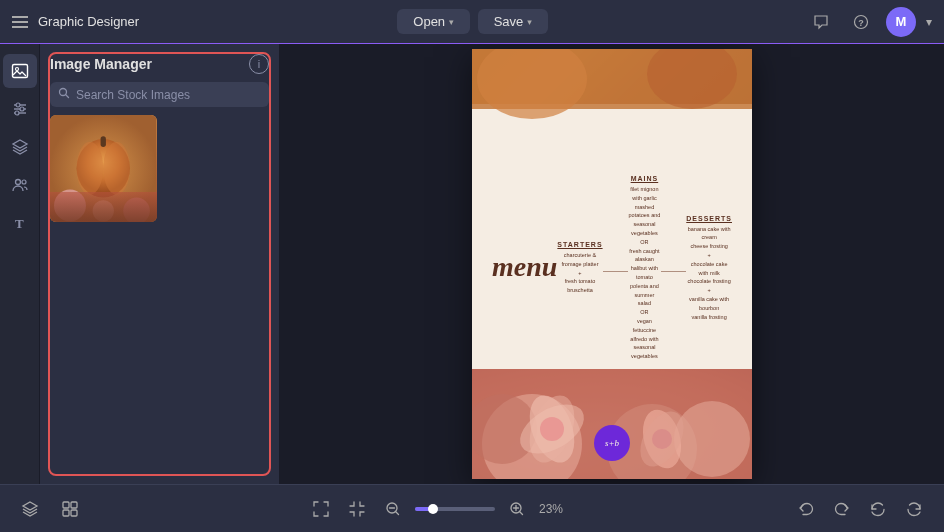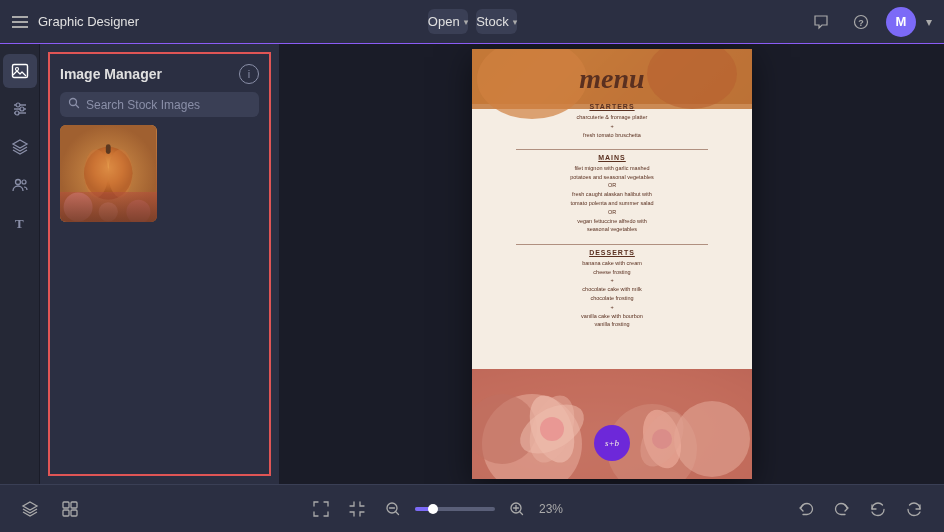--- a/index.html
+++ b/index.html
@@ -51,21 +51,21 @@
       display: flex;
       align-items: center;
       gap: 8px;
     }
     .topbar-btn {
       background: #3a3f55;
       border: none;
       border-radius: 6px;
       color: #e0e0e0;
       font-size: 13px;
-      padding: 5px 0;
+      padding: 5px 16px;
       cursor: pointer;
       display: flex;
       align-items: center;
       gap: 4px;
     }
     .chevron-down {
       font-size: 9px;
       color: #aaa;
     }
     .topbar-right {
@@ -137,22 +137,21 @@
       width: 240px;
       background: #2b2f42;
       border-right: 1px solid #1a1c28;
       flex-shrink: 0;
       display: flex;
       flex-direction: column;
     }
     .panel-inner {
       margin: 8px;
       border: 2px solid #e05555;
-      border-radius: 0;
-      padding: 10px;
+      border-radius: 8px;
       display: flex;
       flex-direction: column;
       gap: 8px;
       flex: 1;
       justify-content: center;
     }
     .panel-header {
       display: flex;
       align-items: center;
       justify-content: space-between;
@@ -312,21 +311,21 @@
       height: 110px;
       background: radial-gradient(ellipse at 30% 80%, #f0c0b0 0%, #e09080 50%, transparent 100%);
       opacity: 0.7;
     }
     .menu-content {
       position: relative;
       z-index: 2;
       width: 100%;
       flex: 1;
       display: flex;
-      flex-direction: column;
+      flex-direction: row;
       align-items: center;
       padding: 14px 20px 0;
     }
     .menu-title {
       font-family: Georgia, 'Times New Roman', serif;
       font-size: 28px;
       color: #5a3020;
       font-style: italic;
       font-weight: bold;
       margin-bottom: 8px;
@@ -454,21 +453,21 @@
         <span></span>
     </div>
     <span class="app-title">Graphic Designer</span>
   </div>
   <div class="topbar-center">
     <button class="topbar-btn">
       <span>Open</span>
       <span class="chevron-down">▾</span>
     </button>
     <button class="topbar-btn">
-      <span>Stock</span>
+      <span>Save</span>
       <span class="chevron-down">▾</span>
     </button>
   </div>
   <div class="topbar-right">
     <button class="icon-btn">
       <svg width="16" height="16" viewBox="0 0 16 16" fill="none" xmlns="http://www.w3.org/2000/svg">
         <path d="M2 2h12v9H9l-3 3v-3H2V2z" stroke="#aaa" stroke-width="1.2" fill="none"></path>
       </svg>
     </button>
     <button class="icon-btn">

